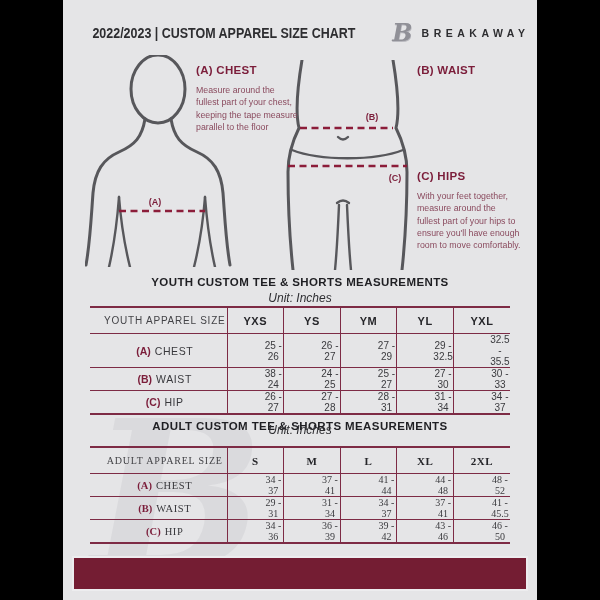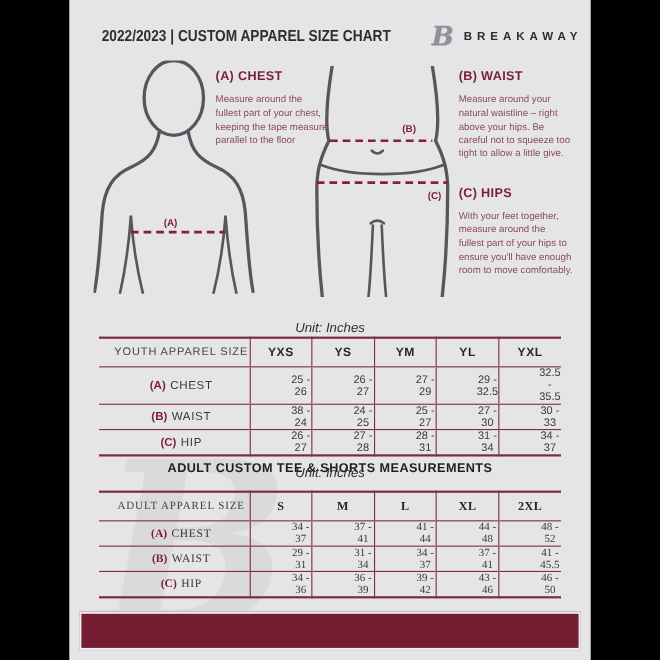--- a/index.html
+++ b/index.html
@@ -127,27 +127,27 @@
     <path class="dash" d="M 20 68 L 113 68"></path>
     <path class="dash" d="M 8 106 L 127 106"></path>
     <text x="92" y="60" text-anchor="middle">(B)</text>
     <text x="115" y="121" text-anchor="middle">(C)</text>
   </svg>
 
   <div class="instr-heading" style="left:133px; top:64px;">(A) CHEST</div>
   <div class="instr-body" style="left:133px; top:84px; width:104px;">Measure around the fullest part of your chest, keeping the tape measure parallel to the floor</div>
 
   <div class="instr-heading" style="left:354px; top:64px;">(B) WAIST</div>
-  <div class="instr-body" style="left:354px; top:84px; width:102px;">Measure around your natural waistline – right above your hips. Be careful not to squeeze too tight to allow a little give.</div>
 
   <div class="instr-heading" style="left:354px; top:170px;">(C) HIPS</div>
   <div class="instr-body" style="left:354px; top:190px; width:104px;">With your feet together, measure around the fullest part of your hips to ensure you'll have enough room to move comfortably.</div>
 
   <div class="watermark">B</div>
 
+  <div class="tbl-title" style="top:276px;">YOUTH CUSTOM TEE &amp; SHORTS MEASUREMENTS</div>
   <div class="tbl-unit" style="top:291px;">Unit: Inches</div>
 
   <table class="size-table" style="top:306px;">
     <colgroup>
         <col style="width:137px">
         <col style="width:56.6px">
         <col style="width:56.6px">
         <col style="width:56.6px">
         <col style="width:56.6px">
         <col style="width:56.6px">

